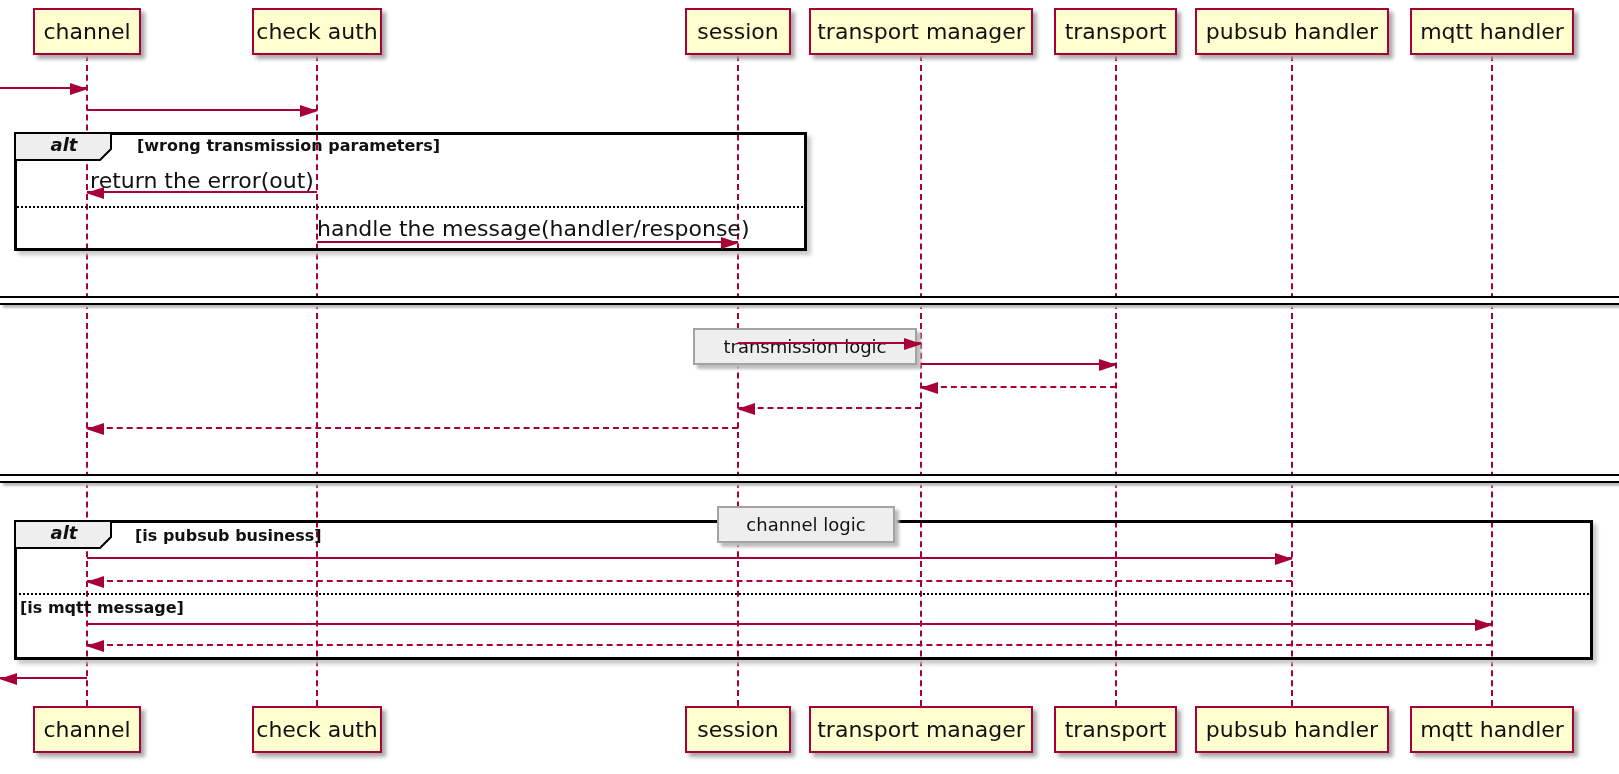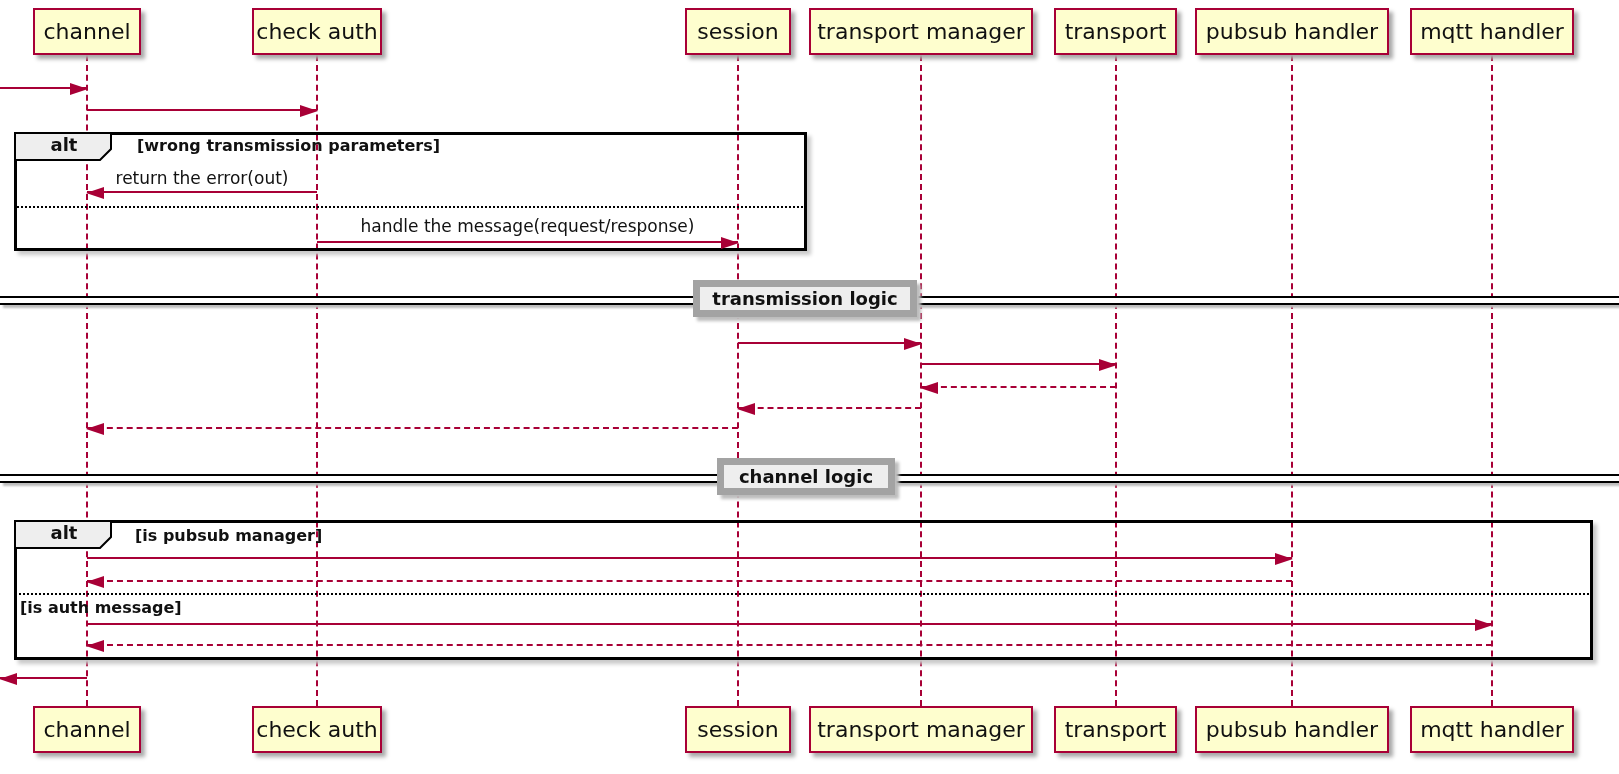--- a/index.html
+++ b/index.html
@@ -8,37 +8,37 @@
     font-family:"DejaVu Sans","Liberation Sans",sans-serif;color:#111;
     overflow:hidden;
   }
   .lifeline{position:absolute;top:55px;height:651px;width:0;border-left:2px dashed #A80036;}
   .pbox{
     position:absolute;height:47px;background:#FEFECE;border:2px solid #A80036;
     box-shadow:4px 4px 4px #a9a9a9;display:flex;align-items:center;justify-content:center;
     font-size:22px;box-sizing:border-box;white-space:nowrap;
   }
   .frame{position:absolute;border:3px solid #000;box-sizing:border-box;box-shadow:4px 4px 4px #c9c9c9;background:transparent;}
-  .pentagon{position:absolute;width:100px;height:30px;}
+  .pentagon{position:absolute;width:100px;height:30px;font-style:italic;}
   .alt-label{position:absolute;left:22px;top:2px;width:56px;text-align:center;font-weight:bold;font-size:18px;}
   .guard{position:absolute;font-weight:bold;font-size:16px;white-space:nowrap;}
   .else-line{position:absolute;height:0;border-top:2px dotted #000;}
   .divider-line{position:absolute;left:0;width:1619px;height:5px;background:#fff;border-top:2px solid #000;border-bottom:2px solid #000;box-shadow:3px 3px 2px #bdbdbd;}
   .divider-box{
-    position:absolute;height:37px;background:#EEEEEE;border:7px solid #a3a3a3;box-sizing:border-box;
+    position:absolute;height:37px;background:#EEEEEE;border:2px solid #a3a3a3;box-sizing:border-box;
     box-shadow:4px 4px 3px #bdbdbd;display:flex;align-items:center;justify-content:center;
-    font-weight:bold;font-size:18px;white-space:nowrap;
+    font-weight:normal;font-size:18px;white-space:nowrap;margin-top:48px;
   }
   .arrow{position:absolute;height:0;}
   .arrow.solid{border-top:2px solid #A80036;}
   .arrow.dashed{border-top:2px dashed #A80036;}
   .head{position:absolute;width:0;height:0;top:-6px;border-top:6px solid transparent;border-bottom:6px solid transparent;}
   .head.right{right:-1px;border-left:18px solid #A80036;}
   .head.left{left:-1px;border-right:18px solid #A80036;}
-  .msg-label{position:absolute;font-size:17px;text-align:center;white-space:nowrap;}
+  .msg-label{position:absolute;font-size:22px;text-align:center;white-space:nowrap;}
 </style>
 </head>
 <body>
 
 <div class="canvas">
 
   <div class="lifeline" style="left:86px"></div>
   <div class="lifeline" style="left:316px"></div>
   <div class="lifeline" style="left:737px"></div>
   <div class="lifeline" style="left:920px"></div>
@@ -62,22 +62,22 @@
     <span class="alt-label">alt</span>
   </div>
   <div class="guard" style="left:137px;top:136px">[wrong transmission parameters]</div>
 
   <div class="pentagon" style="left:14px;top:520px">
     <svg width="100" height="30">
       <polygon points="1,1 97,1 97,17 86,28 1,28" fill="#EEEEEE" stroke="#000000" stroke-width="2"></polygon>
     </svg>
     <span class="alt-label">alt</span>
   </div>
-  <div class="guard" style="left:135px;top:526px">[is pubsub manager]</div>
-  <div class="guard" style="left:20px;top:598px">[is auth message]</div>
+  <div class="guard" style="left:135px;top:526px">[is pubsub business]</div>
+  <div class="guard" style="left:20px;top:598px">[is mqtt message]</div>
 
   <div class="divider-box" style="left:693px;top:280px;width:224px">transmission logic</div>
   <div class="divider-box" style="left:717px;top:458px;width:178px">channel logic</div>
 
   <div class="arrow solid" style="left:0;top:87px;width:87px">
       <span class="head right"></span>
     </div>
   <div class="arrow solid" style="left:87px;top:109px;width:230px">
       <span class="head right"></span>
     </div>
@@ -115,21 +115,21 @@
     </div>
   <div class="arrow dashed" style="left:87px;top:644px;width:1405px">
       <span class="head left"></span>
     </div>
 
   <div class="arrow solid" style="left:0;top:677px;width:87px">
       <span class="head left"></span>
     </div>
 
   <div class="msg-label" style="left:87px;top:168px;width:230px">return the error(out)</div>
-  <div class="msg-label" style="left:317px;top:216px;width:421px">handle the message(request/response)</div>
+  <div class="msg-label" style="left:317px;top:216px;width:421px">handle the message(handler/response)</div>
 
   <div class="pbox" style="left:33px;top:8px;width:108px">channel</div>
   <div class="pbox" style="left:252px;top:8px;width:130px">check auth</div>
   <div class="pbox" style="left:685px;top:8px;width:106px">session</div>
   <div class="pbox" style="left:809px;top:8px;width:224px">transport manager</div>
   <div class="pbox" style="left:1054px;top:8px;width:123px">transport</div>
   <div class="pbox" style="left:1195px;top:8px;width:194px">pubsub handler</div>
   <div class="pbox" style="left:1410px;top:8px;width:164px">mqtt handler</div>
 
   <div class="pbox" style="left:33px;top:706px;width:108px">channel</div>

